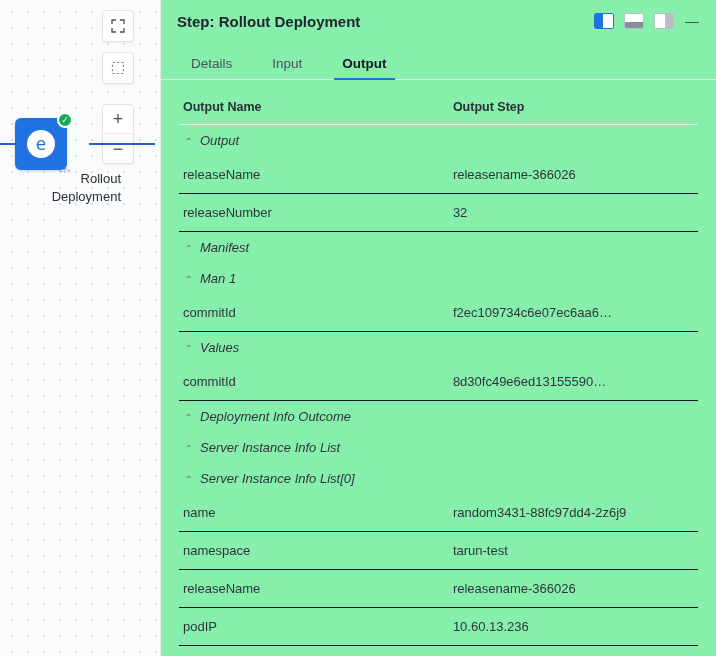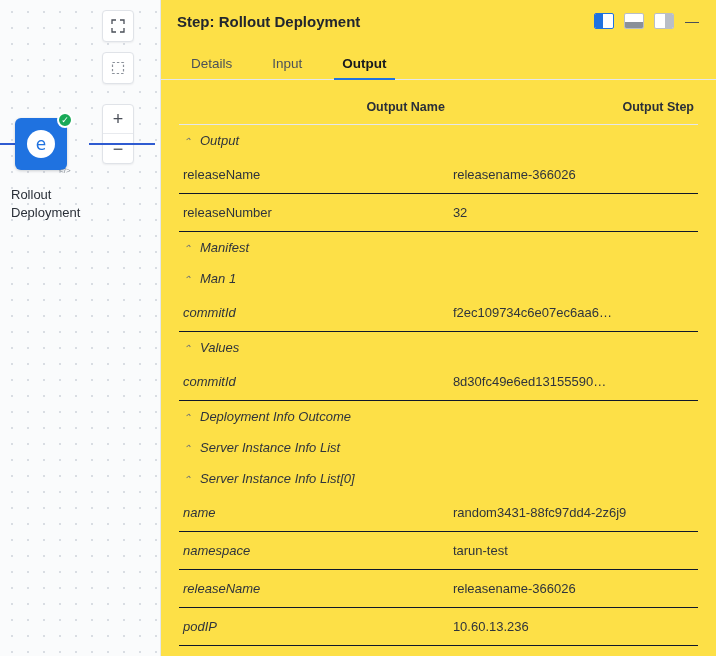--- a/index.html
+++ b/index.html
@@ -114,34 +114,34 @@
     display: flex; align-items: center; justify-content: center;
   }
   .node-code {
     position: absolute;
     left: 48px; top: 52px;
     font-size: 8px;
     color: #8a9099;
   }
   .node-label {
     position: absolute;
-    left: 0; top: 72px;
+    left: 0; top: 56px;
     width: 110px;
-    text-align: left;
+    text-align: right;
     font-size: 13px;
     line-height: 18px;
     color: #2a2f38;
   }
 
   
   .panel {
     position: relative;
     flex: 1 1 auto;
     height: 656px;
-    background: #fde047;
+    background: #86efac;
     display: flex;
     flex-direction: column;
     overflow: hidden;
   }
   .panel-header {
     height: 42px;
     display: flex;
     align-items: center;
     padding: 0 16px 0 16px;
     flex: 0 0 auto;
@@ -217,21 +217,21 @@
     flex: 1 1 auto;
     overflow: hidden;
     padding: 14px 18px 0 18px;
   }
   table.out {
     width: 100%;
     border-collapse: collapse;
     table-layout: fixed;
   }
   table.out th {
-    text-align: right;
+    text-align: left;
     font-size: 12.5px;
     font-weight: bold;
     color: #2a2f38;
     padding: 6px 4px 10px 4px;
     border-bottom: 1px solid #e4e7ec;
   }
   table.out th.col-name { width: 52%; }
   table.out th.col-value { width: 48%; }
   table.out td {
     font-size: 13px;
@@ -252,21 +252,21 @@
     display: inline-block;
     width: 14px;
     color: #6b7077;
     font-size: 10px;
     margin-right: 3px;
   }
   .ind0 { padding-left: 4px; }
   .ind1 { padding-left: 22px; }
   .ind2 { padding-left: 30px; }
   .leaf2 { padding-left: 50px; }
-  .leaf3 { padding-left: 62px; font-style: italic; }
+  .leaf3 { padding-left: 62px; }
   .val { color: #2f343c; }
 </style>
 </head>
 <body>
 
 <div id="app">
 
   <div class="canvas">
 
     <div class="canvas-tools">

